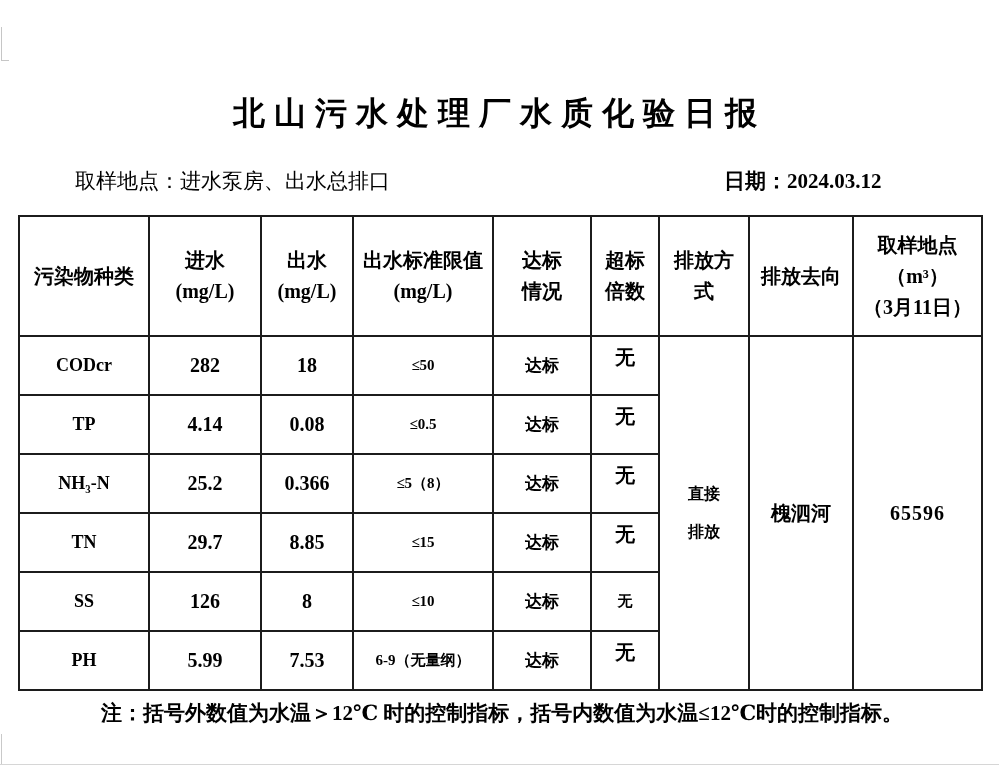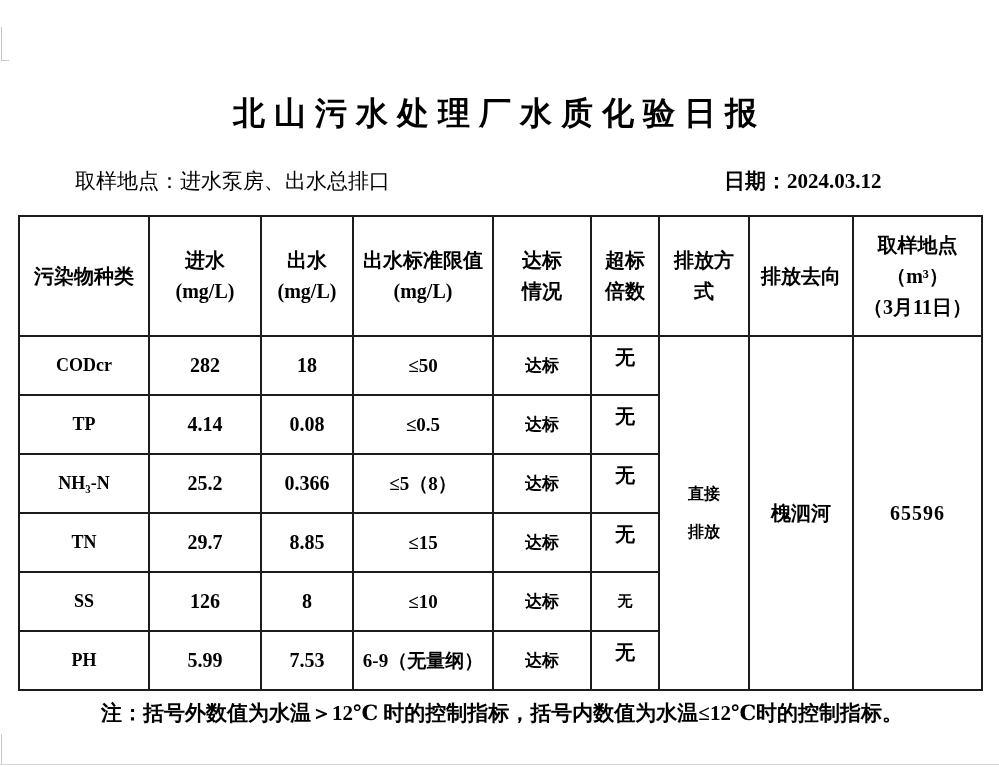--- a/index.html
+++ b/index.html
@@ -51,21 +51,21 @@
     white-space: pre-line;
     padding: 0;
     overflow: hidden;
   }
   .report thead tr { height: 120px; }
   .report th { font-size: 20px; line-height: 1.55; font-weight: bold; }
   .th-volume { font-size: 19px; line-height: 1.6; }
   .report tbody tr { height: 59px; padding-left: 20px; }
   .report td { font-size: 20px; }
   td.pollutant-cell { font-size: 18px; }
-  td.limit-cell { font-size: 19px; }
+  td.limit-cell { font-size: 15px; }
   td.compliance-cell { font-size: 17px; }
   td.exceed-cell {
     font-size: 20px;
     vertical-align: top;
     padding-top: 7px;
   }
   .report tbody tr:nth-child(5) td.exceed-cell {
     font-size: 15px;
     vertical-align: middle;
     padding-top: 0;

